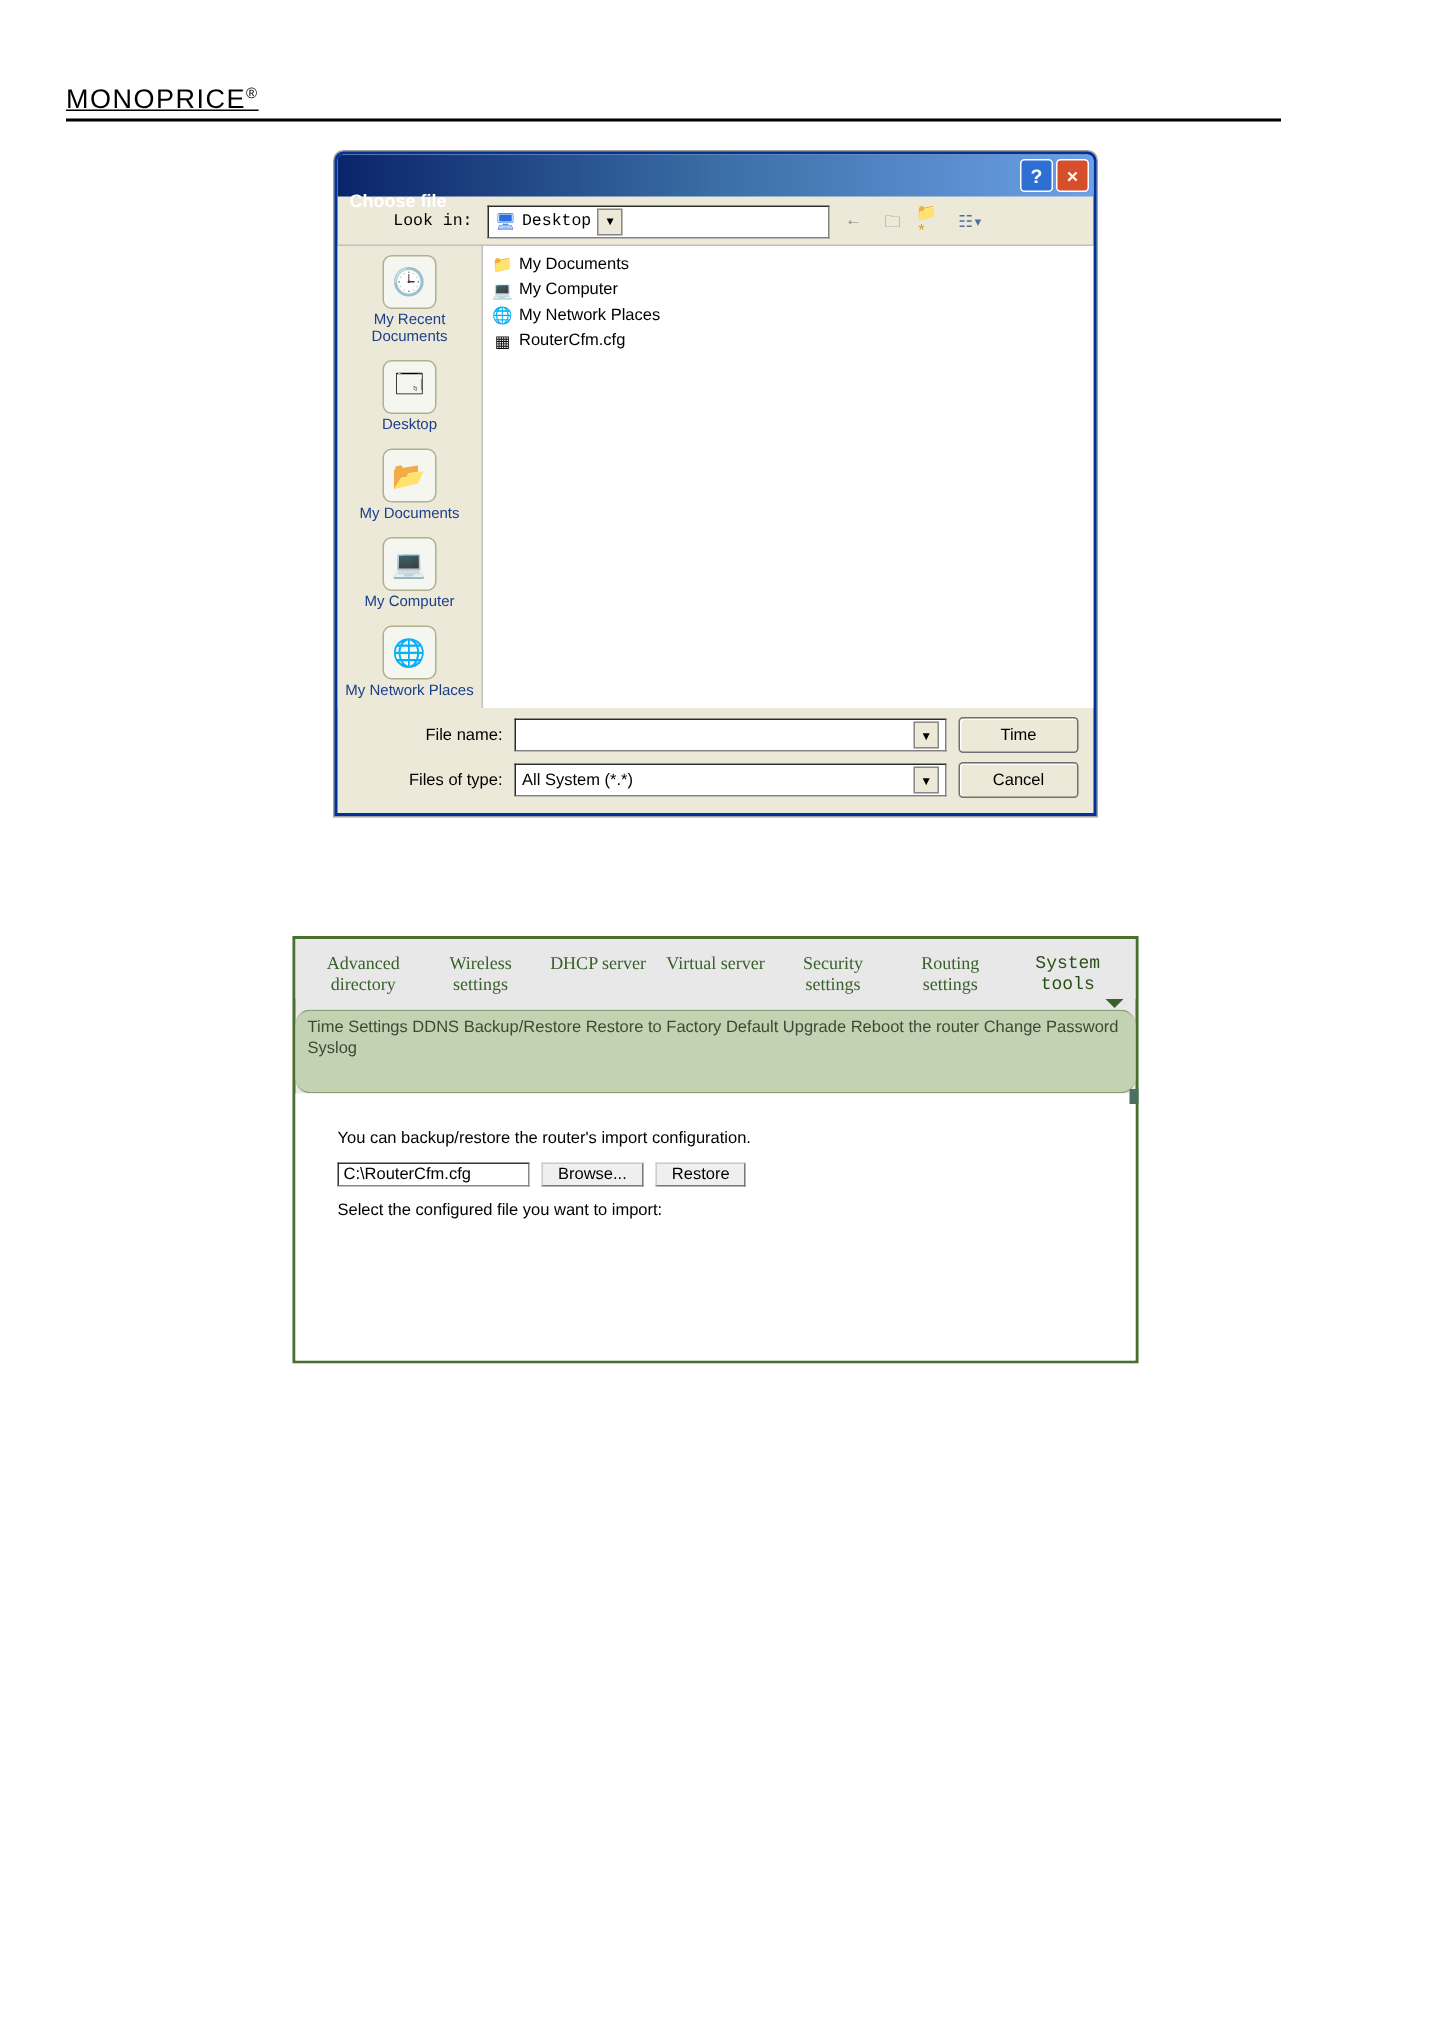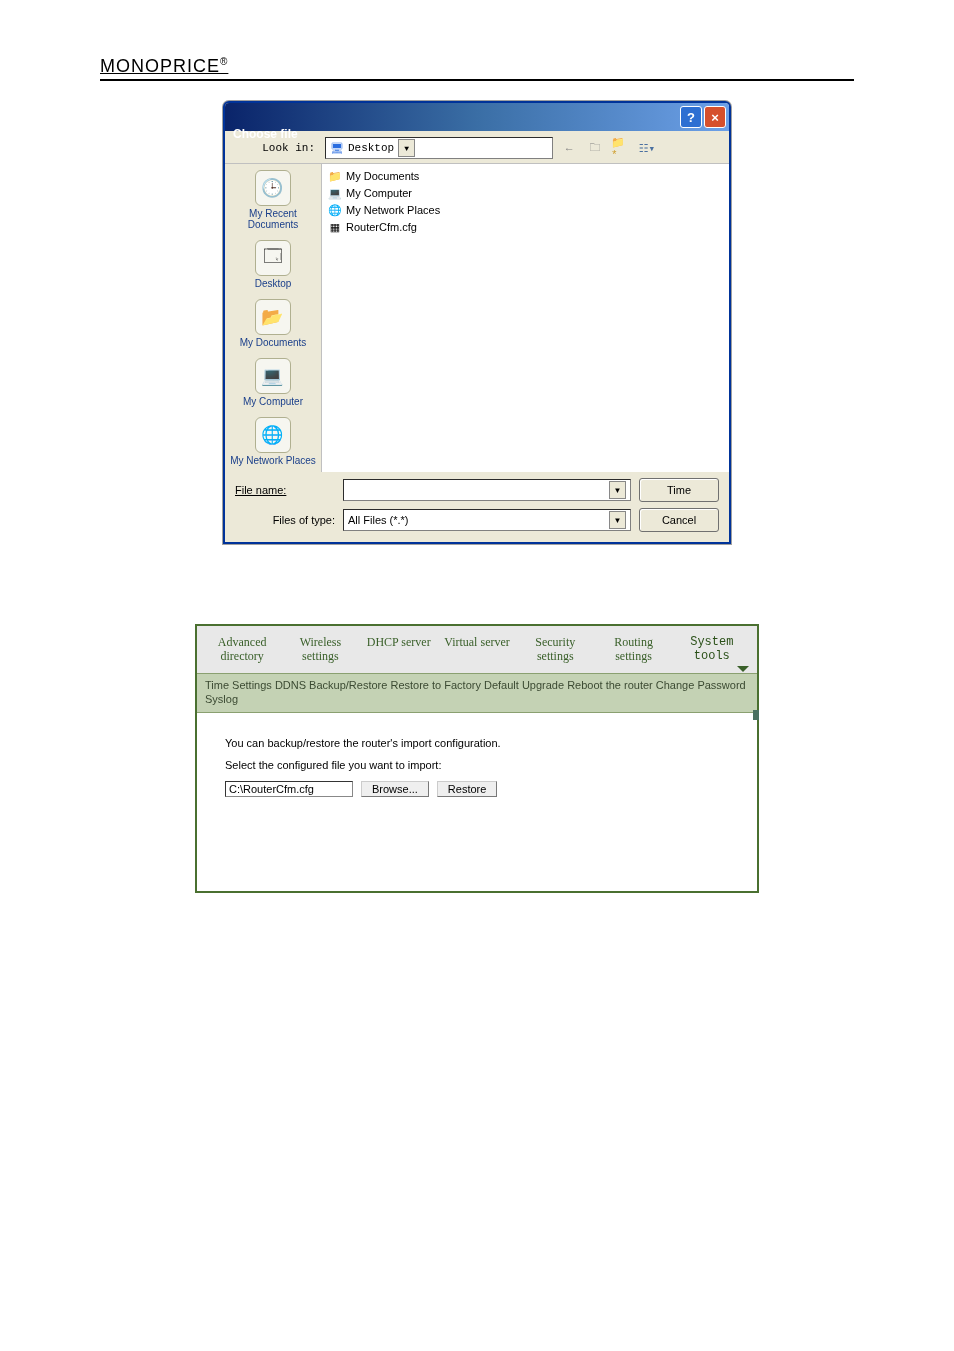--- a/index.html
+++ b/index.html
@@ -5,21 +5,21 @@
   body {
     margin: 0;
     padding: 0;
     background: #fff;
     font-family: Tahoma, Arial, sans-serif;
     font-size: 11px;
     color: #000;
     width: 954px;
   }
   .page-header {
-    margin: 56px 100px 20px 100px;
+    margin: 56px 100px 20px 44px;
     padding-bottom: 2px;
     border-bottom: 2px solid #000;
   }
   .brand {
     font-family: Impact, "Arial Black", sans-serif;
     font-size: 18px;
     letter-spacing: 1px;
     text-decoration: underline;
   }
   .brand sup { font-size: 10px; text-decoration: none; }
@@ -196,24 +196,25 @@
     top: 0;
     width: 0; height: 0;
     border-left: 6px solid transparent;
     border-right: 6px solid transparent;
     border-top: 6px solid #3a602a;
   }
   .sub-toolbar {
     background: #c4d2b4;
     border-top: 1px solid #8aa070;
     border-bottom: 1px solid #8aa070;
-    padding: 4px 8px 6px 8px;
+    padding: 4px 8px 22px 8px;
     font-size: 11px;
     color: #3b4a32;
     line-height: 1.3;
+    border-radius: 10px;
   }
   .router-content {
     background: #fff;
     padding: 24px 28px 24px 28px;
     position: relative;
     min-height: 130px;
   }
   .router-content .row {
     display: flex;
     align-items: center;
@@ -324,32 +325,32 @@
         <span>My Network Places</span>
       </div>
       <div class="file-item">
         <span class="file-icon">▦</span>
         <span>RouterCfm.cfg</span>
       </div>
     </div>
   </div>
 
   <div class="bottom-rows">
-    <span style="text-decoration:underline;">File name:</span>
+    <span style="text-align:right;">File name:</span>
     <div class="xp-input">
       <span></span>
       <div class="combo-arrow">▼</div>
     </div>
     <div class="xp-button">
         <span>Time</span>
       </div>
 
     <span style="text-align:right;">Files of type:</span>
     <div class="xp-input">
-      <span>All Files (*.*)</span>
+      <span>All System (*.*)</span>
       <div class="combo-arrow">▼</div>
     </div>
     <div class="xp-button">
         <span>Cancel</span>
       </div>
   </div>
 </div>
 
 <div class="router-wrap">
   <div class="router-tabs">
@@ -367,21 +368,21 @@
   <div class="sub-toolbar">
     <span>Time Settings  DDNS  Backup/Restore  Restore to Factory Default  Upgrade  Reboot the router  Change Password  Syslog</span>
   </div>
   <div class="router-content">
     <div class="router-scroll-thumb"></div>
 
     <div class="row">
       <span>You can backup/restore the router's import configuration.</span>
     </div>
     <div class="row">
-      <span>Select the configured file you want to import:</span>
-    </div>
-    <div class="row">
       <input class="html-input" value="C:\RouterCfm.cfg" style="">
       <button class="html-btn"><span>Browse...</span></button>
       <button class="html-btn"><span>Restore</span></button>
     </div>
+    <div class="row">
+      <span>Select the configured file you want to import:</span>
+    </div>
   </div>
 </div>
 
 </body></html>

